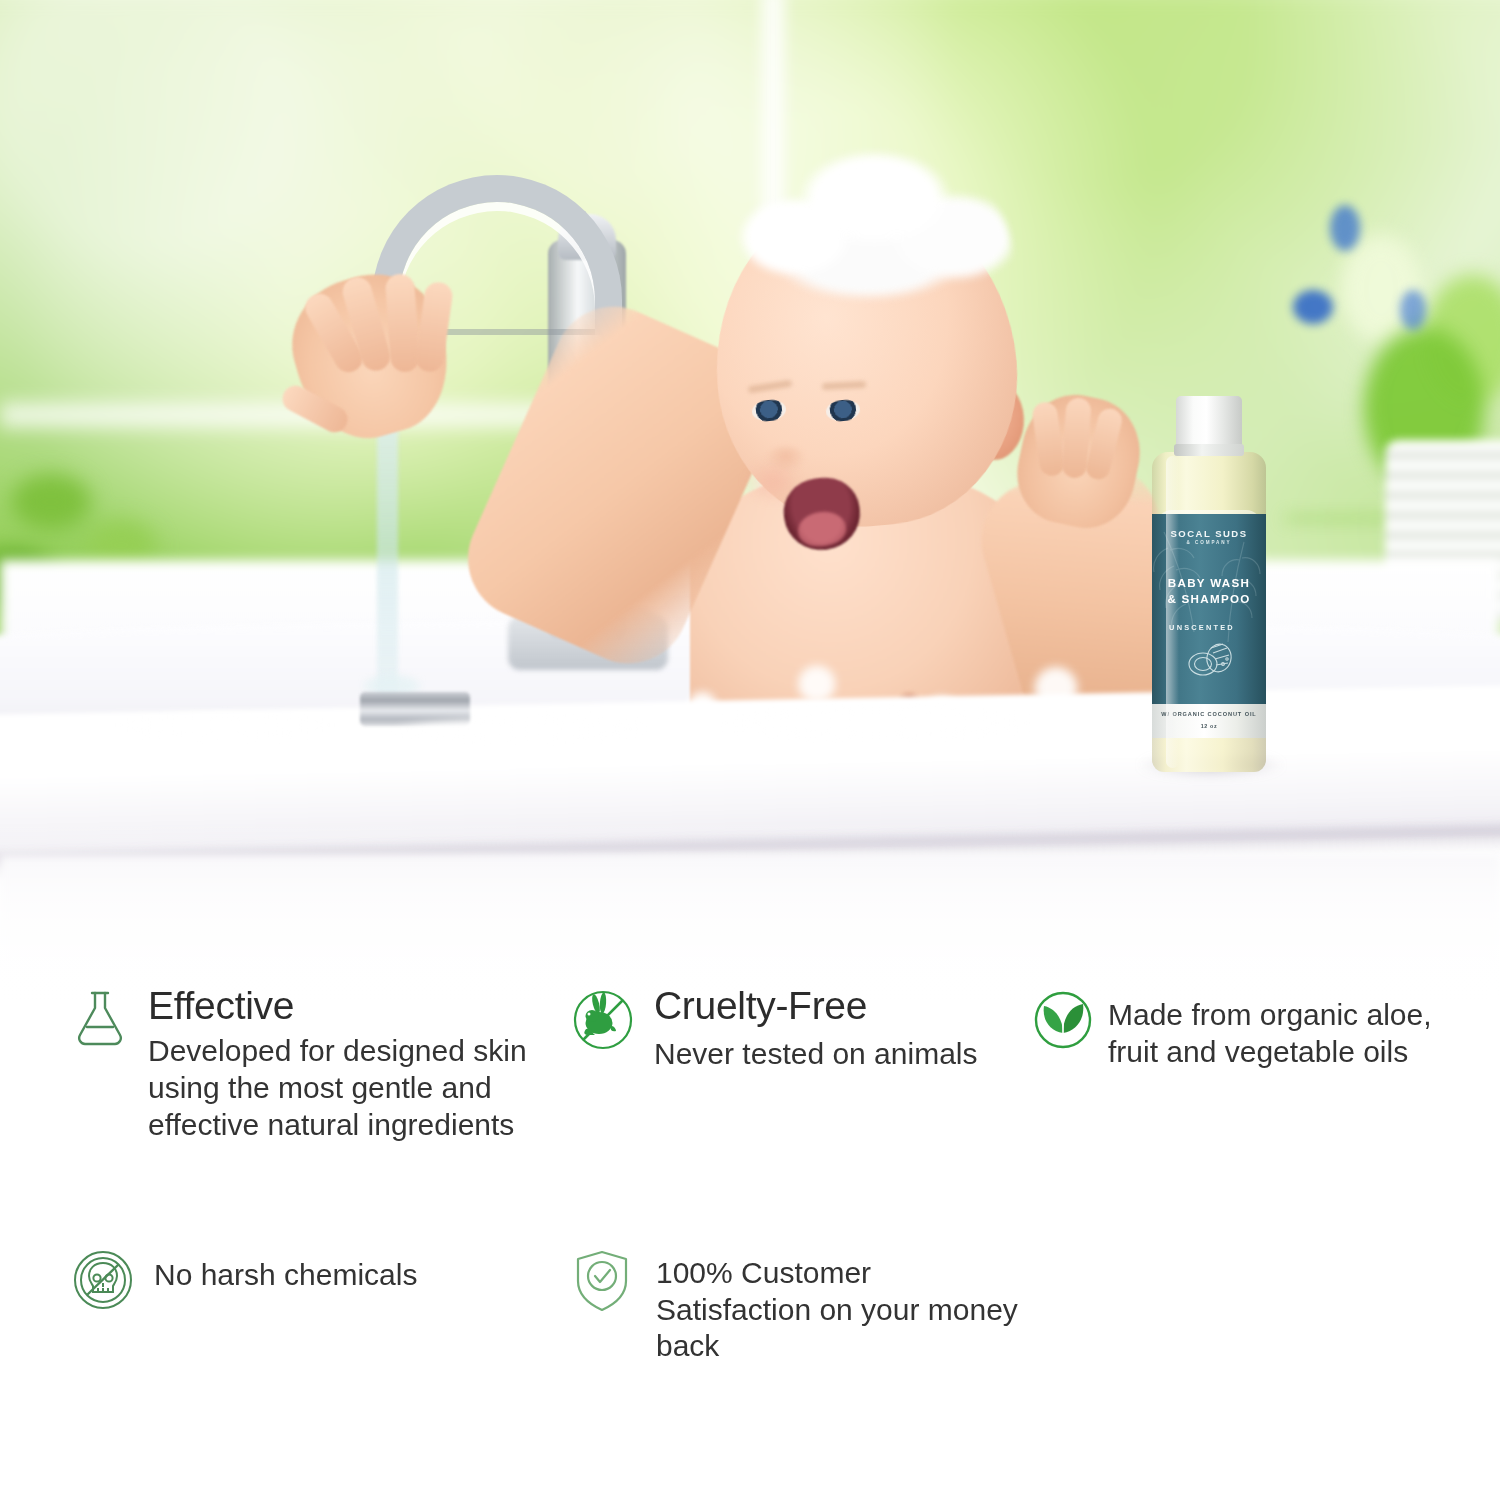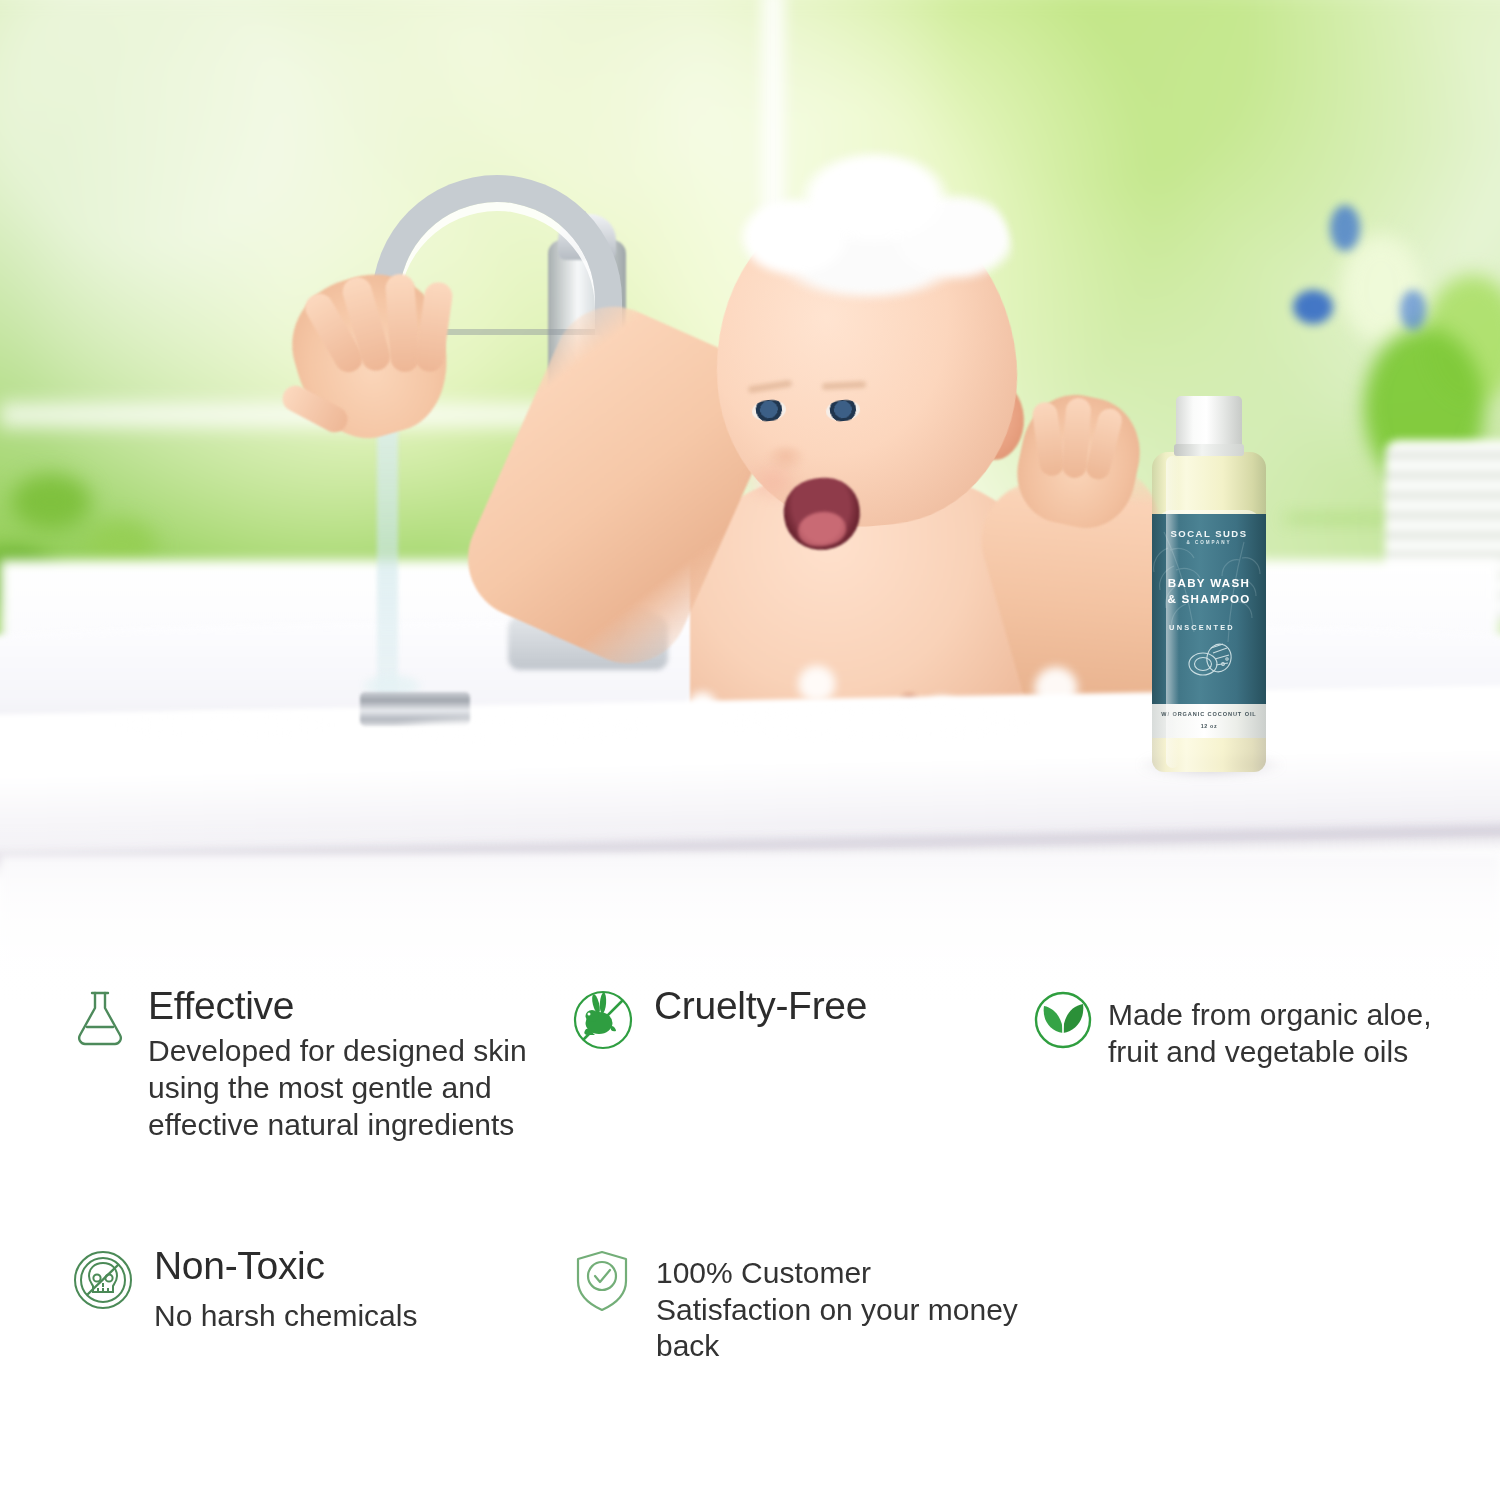--- a/index.html
+++ b/index.html
@@ -535,20 +535,21 @@
             <ellipse cx="20" cy="27" rx="6.5" ry="6"></ellipse>
             <path d="M14 40 q-4 5 1 6 h8 q-4 -3 -3 -7 z"></path>
             <path d="M38 36 q6 2 6 6 q-3 1 -5 -1 z"></path>
           </g>
           <circle cx="17" cy="25" r="1.5" fill="#ffffff"></circle>
           <line x1="12" y1="50" x2="50" y2="12" stroke="#2f9e41" stroke-width="2.6" stroke-linecap="round"></line>
         </svg>
       </div>
       <div class="feat-body">
         <div class="feat-title">Cruelty-Free</div>
+        <div class="feat-desc">Never tested on animals</div>
       </div>
     </div>
 
 
     <div class="feature r2c1">
       <div class="feat-icon">
         <svg width="62" height="62" viewBox="0 0 62 62">
           <circle cx="31" cy="31" r="27" fill="none" stroke="#2f9e3f" stroke-width="2.4"></circle>
           <path d="M31 44 C31 30 23 19 12 17 C10 30 17 42 31 44 Z" fill="#35a346"></path>
           <path d="M31 44 C31 28 39 17 51 15 C53 29 45 42 31 44 Z" fill="#2b9038"></path>
@@ -567,21 +568,20 @@
           <circle cx="31" cy="31" r="22"></circle>
           <path d="M31 14 c-9 0 -14 6 -14 13 c0 5 3 8 4 10 v6 h20 v-6 c1 -2 4 -5 4 -10 c0 -7 -5 -13 -14 -13 z"></path>
           <circle cx="25" cy="29" r="3.6"></circle>
           <circle cx="37" cy="29" r="3.6"></circle>
           <path d="M31 34 v4"></path>
           <path d="M26 39 v5 M31 39 v5 M36 39 v5"></path>
           <line x1="16" y1="45" x2="46" y2="16" stroke-width="2.4" stroke-linecap="round"></line>
         </svg>
       </div>
       <div class="feat-body">
-        <div class="feat-title">Non-Toxic</div>
         <div class="feat-desc">No harsh chemicals</div>
       </div>
     </div>
 
     <div class="feature r2c3">
       <div class="feat-icon">
         <svg width="60" height="64" viewBox="0 0 60 64" fill="none" stroke="#73ae78" stroke-width="2.2" stroke-linejoin="round" stroke-linecap="round">
           <path d="M30 3 L54 10 v22 c0 15 -13 24 -24 29 C19 56 6 47 6 32 V10 z"></path>
           <circle cx="30" cy="27" r="14"></circle>
           <path d="M23 27 l5 6 l10 -12"></path>

